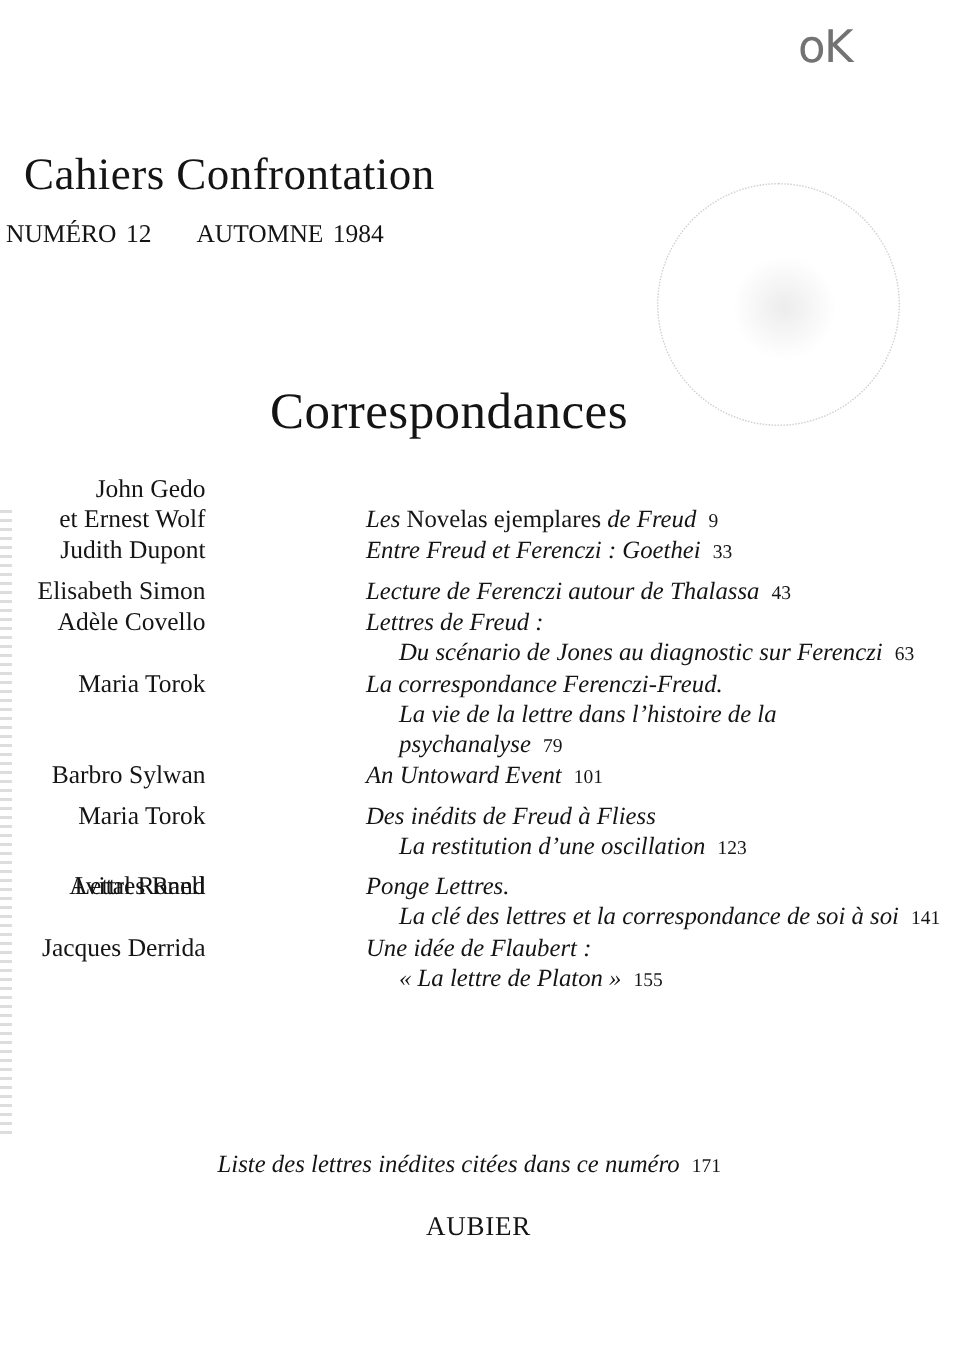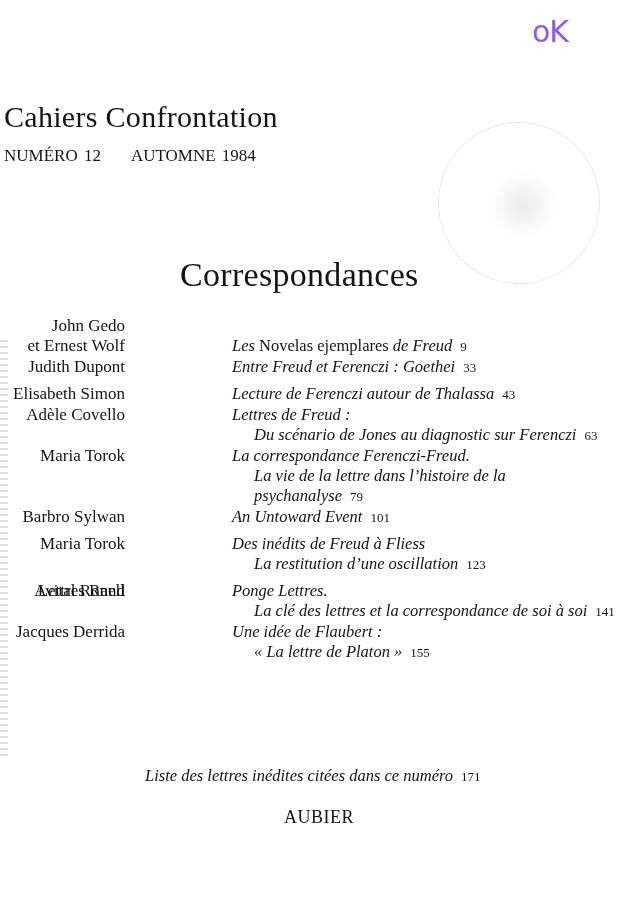--- a/index.html
+++ b/index.html
@@ -3,41 +3,41 @@
 <meta charset="utf-8">
 <style>
   html, body { margin: 0; padding: 0; }
   body {
     width: 641px; height: 900px; background: #ffffff; position: relative; overflow: hidden;
     font-family: "Liberation Serif", "DejaVu Serif", serif; color: #141414;
   }
   .abs { position: absolute; }
   .ok-mark {
     left: 532px; top: 14px; font-family: "DejaVu Sans", sans-serif; font-size: 30px;
-    font-weight: normal; letter-spacing: -1px; color: #8b5cf6;
+    font-weight: normal; letter-spacing: -1px; color: #737373;
   }
-  .journal-title { left: 4px; top: 100px; font-size: 30px; letter-spacing: 0.3px; }
+  .journal-title { left: 16px; top: 100px; font-size: 30px; letter-spacing: 0.3px; }
   .issue-line { left: 4px; top: 146px; font-size: 17px; word-spacing: 2px; }
   .issue-line .gap { display: inline-block; width: 30px; }
   .section-title { left: 180px; top: 256px; font-size: 34px; letter-spacing: 0.3px; }
 
   .stamp {
     left: 438px; top: 122px; width: 160px; height: 160px; border-radius: 50%;
     border: 1px dotted rgba(120,120,120,0.35);
   }
   .stamp-inner {
     left: 488px; top: 170px; width: 70px; height: 70px; border-radius: 50%;
     background: radial-gradient(circle, rgba(150,150,150,0.18), rgba(255,255,255,0) 70%);
   }
   .margin-noise {
     left: 0; top: 340px; width: 8px; height: 420px;
     background: repeating-linear-gradient(180deg, rgba(120,120,120,0.25) 0 2px, rgba(255,255,255,0) 2px 6px);
   }
 
-  .toc { left: 0; top: 316px; width: 550px; }
+  .toc { left: 12px; top: 316px; width: 550px; }
   .entry { position: relative; font-size: 16.5px; line-height: 20px; }
   .author {
     position: absolute; right: 425px; text-align: right; white-space: nowrap;
     font-size: 17px;
   }
   .titles { margin-left: 232px; white-space: nowrap; }
   .t-line { font-style: italic; }
   .t-line.indent { padding-left: 22px; }
   .roman { font-style: normal; }
   .page { font-style: normal; font-size: 13px; margin-left: 8px; }

